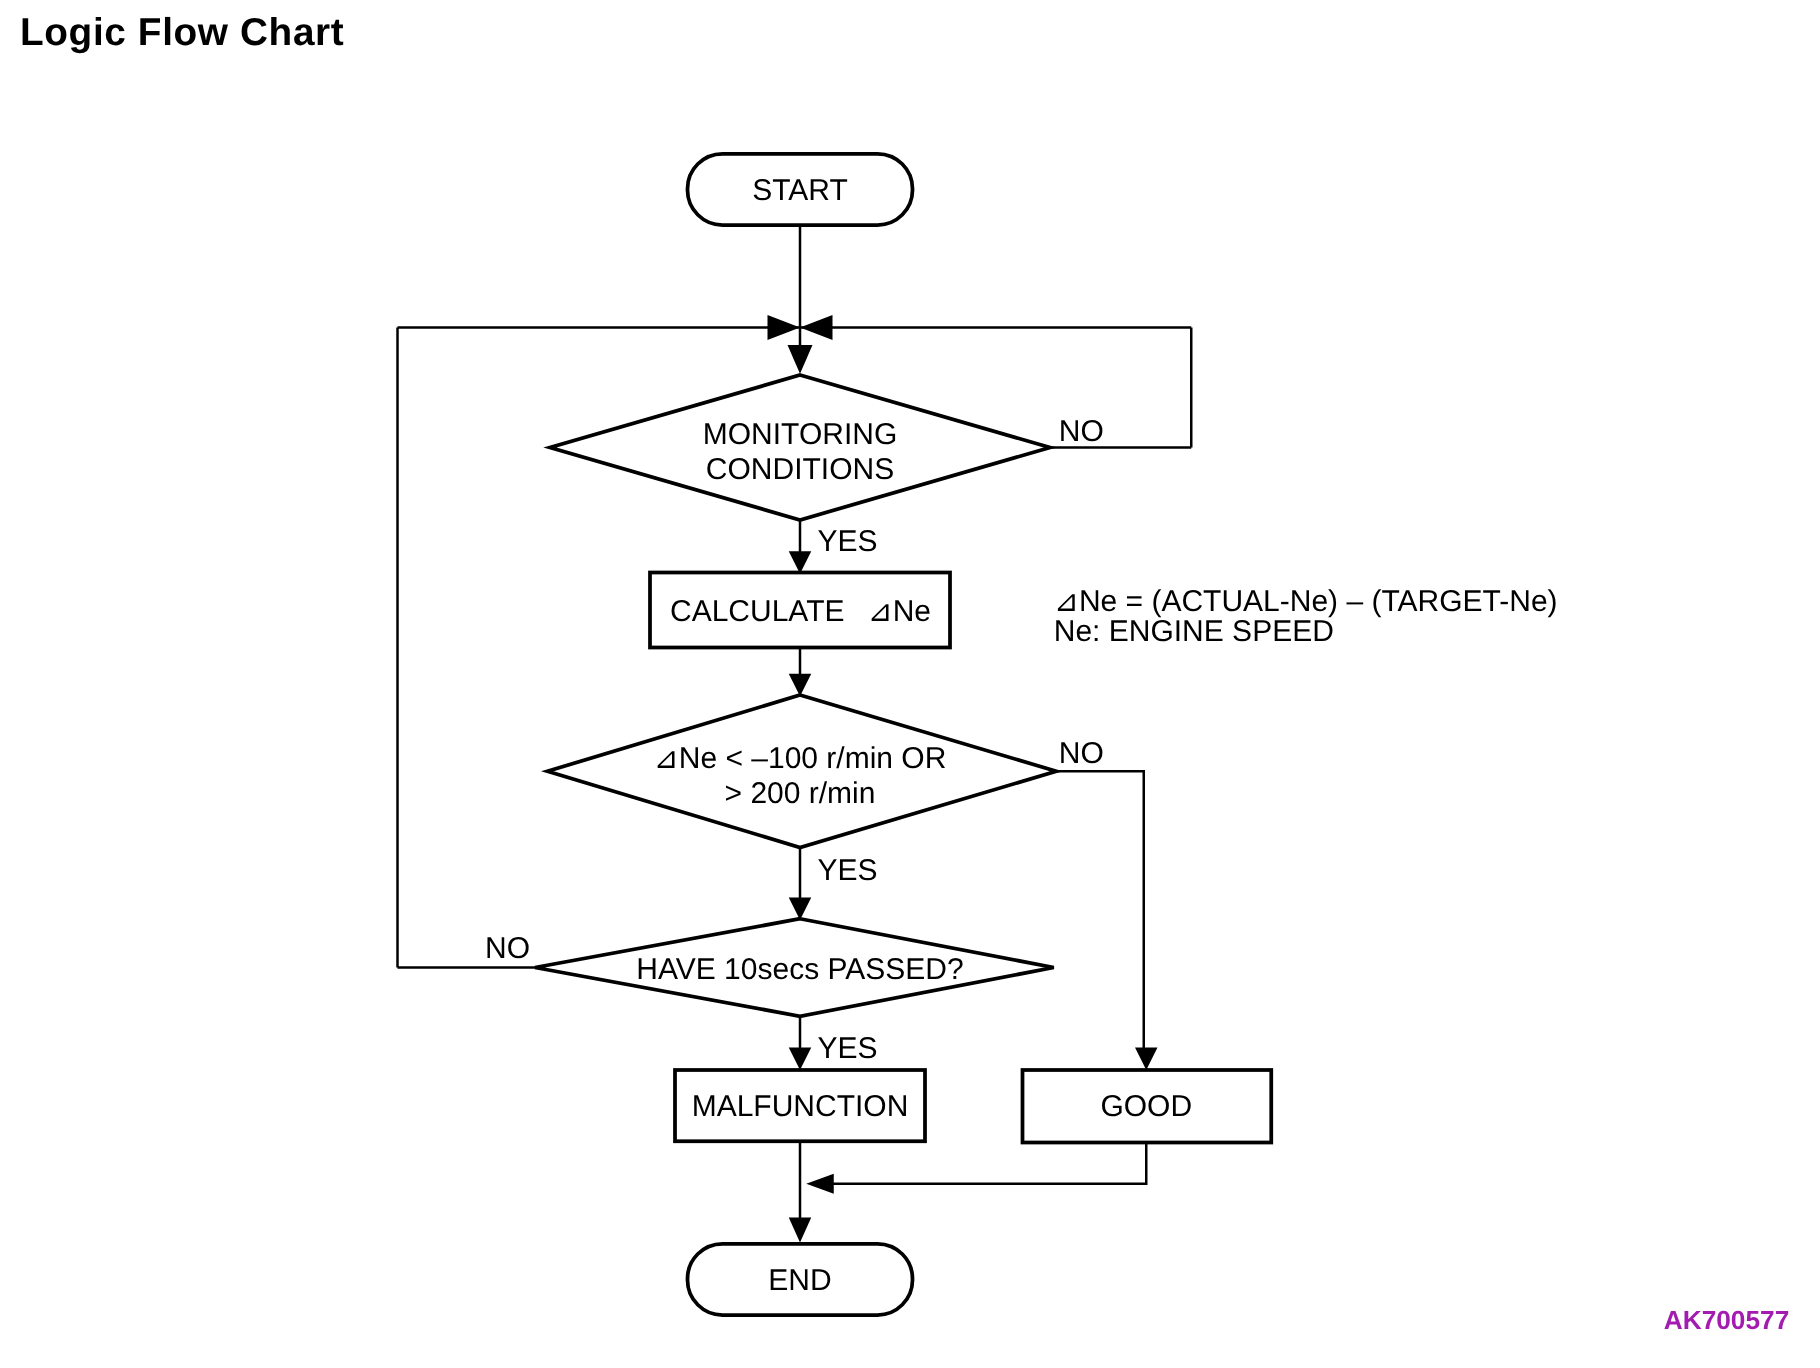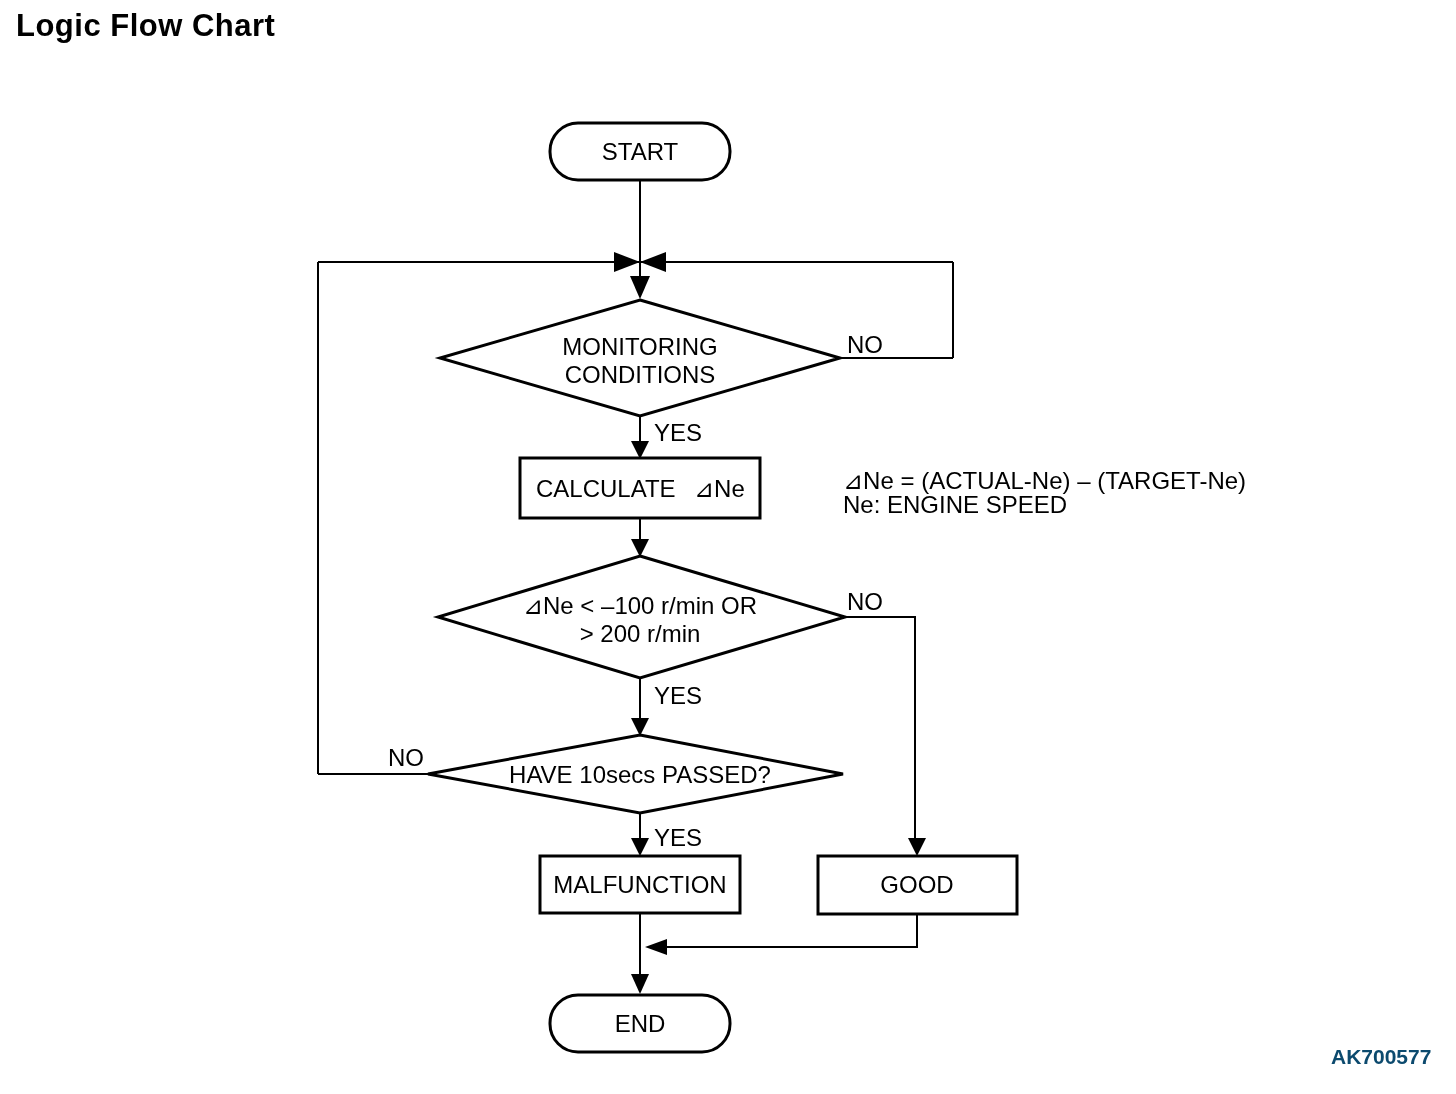--- a/index.html
+++ b/index.html
@@ -24,21 +24,21 @@
     font-weight: bold;
     letter-spacing: 0.5px;
     color: #000000;
   }
   .figure-code {
     position: absolute;
     left: 1331px;
     top: 1045px;
     font-size: 21px;
     font-weight: bold;
-    color: #0c4a6e;
+    color: #a21caf;
   }
   svg.flowchart {
     position: absolute;
     left: 0;
     top: 0;
   }
   .conn {
     stroke: #000000;
     stroke-width: 2;
     fill: none;

